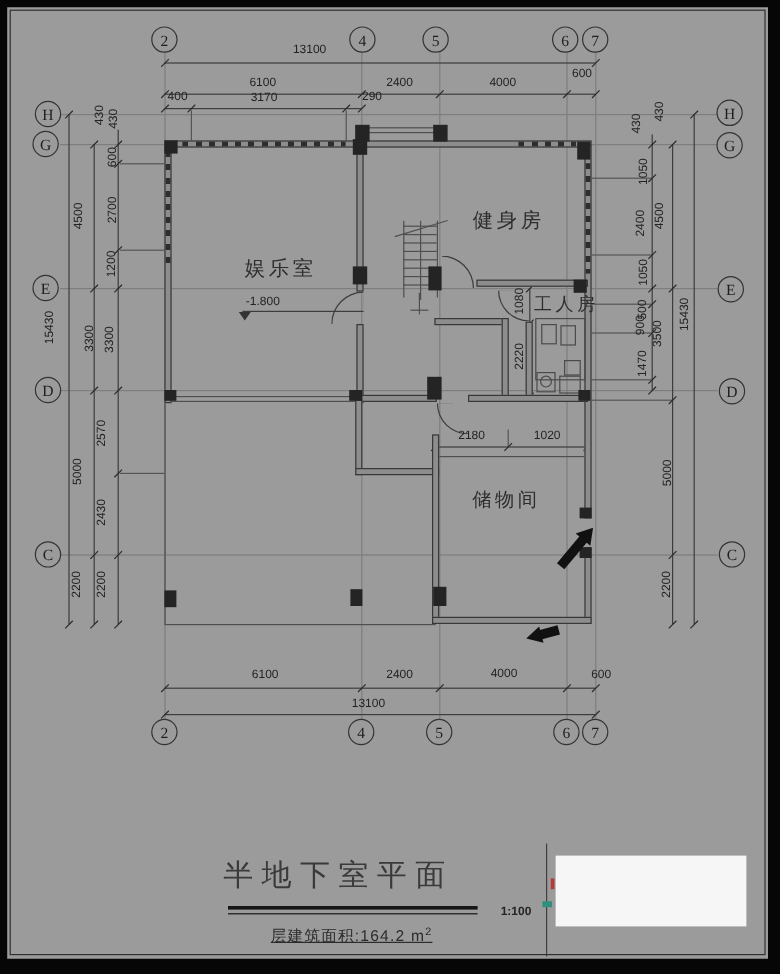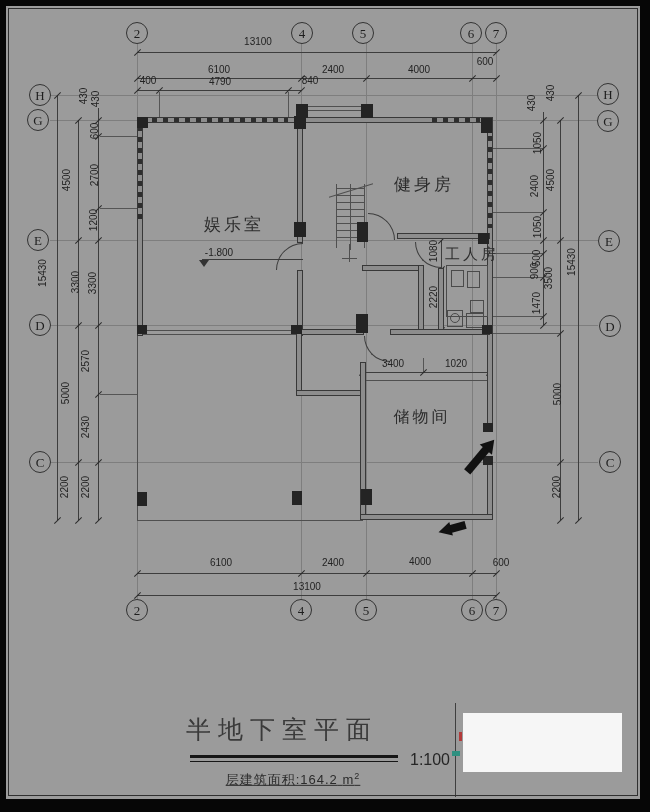--- a/index.html
+++ b/index.html
@@ -37,21 +37,21 @@
   
   #level-text{left:219px;top:252px;font-size:10px;color:#222;transform:translate(-50%,-50%);z-index:10;white-space:nowrap;}
   #level-line{left:202px;top:259px;width:101px;height:1px;background:#3c3c3c;z-index:9;}
   #level-tri{left:199px;top:260px;width:0;height:0;border-left:5px solid transparent;
              border-right:5px solid transparent;border-top:7px solid #333;z-index:9;}
   
   #plan-title{left:282px;top:729px;transform:translate(-50%,-50%);font-size:25px;color:#3a3a3a;
               letter-spacing:7px;white-space:nowrap;z-index:10;font-weight:500;}
   #title-rule-thick{left:190px;top:755px;width:208px;height:3px;background:#161616;z-index:10;}
   #title-rule-thin{left:190px;top:761px;width:208px;height:1px;background:#161616;z-index:10;}
-  #scale-text{left:430px;top:760px;transform:translate(-50%,-50%);font-size:16px;color:#262626;z-index:10;}
+  #scale-text{left:430px;top:760px;transform:translate(-50%,-50%);font-size:10px;color:#262626;z-index:10;font-weight:bold;}
   #area-note{left:293px;top:780px;transform:translate(-50%,-50%);font-size:13px;color:#2b2b2b;
              white-space:nowrap;z-index:10;letter-spacing:1px;text-decoration:underline;}
   #area-note sup{font-size:9px;}
   
   #watermark{left:463px;top:713px;width:159px;height:59px;z-index:40;
              display:flex;flex-direction:column;align-items:center;justify-content:center;}
   #wm-line1{font-size:23px;font-weight:700;letter-spacing:3px;line-height:1.15;white-space:nowrap;}
   #wm-line2{font-size:18px;font-weight:800;line-height:1;white-space:nowrap;
             font-family:"DejaVu Sans",sans-serif;}
   #wm-mark1{left:459px;top:732px;width:3px;height:9px;background:#b23a3a;z-index:41;}
@@ -267,22 +267,22 @@
     <div class="abs bub" style="left: 608px; top: 121px;">G</div>
     <div class="abs bub" style="left: 609px; top: 241px;">E</div>
     <div class="abs bub" style="left: 610px; top: 326px;">D</div>
     <div class="abs bub" style="left: 610px; top: 462px;">C</div>
     <div class="abs dt" style="left: 258px; top: 42px;">13100</div>
     <div class="abs dt" style="left: 219px; top: 70px;">6100</div>
     <div class="abs dt" style="left: 333px; top: 70px;">2400</div>
     <div class="abs dt" style="left: 419px; top: 70px;">4000</div>
     <div class="abs dt" style="left: 485px; top: 62px;">600</div>
     <div class="abs dt" style="left: 148px; top: 81px;">400</div>
-    <div class="abs dt" style="left: 220px; top: 82px;">4790</div>
-    <div class="abs dt" style="left: 310px; top: 81px;">840</div>
+    <div class="abs dt" style="left: 220px; top: 82px;">3170</div>
+    <div class="abs dt" style="left: 310px; top: 81px;">290</div>
     <div class="abs dt" style="left: 221px; top: 563px;">6100</div>
     <div class="abs dt" style="left: 333px; top: 563px;">2400</div>
     <div class="abs dt" style="left: 420px; top: 562px;">4000</div>
     <div class="abs dt" style="left: 501px; top: 563px;">600</div>
     <div class="abs dt" style="left: 307px; top: 587px;">13100</div>
     <div class="abs dt dtv" style="left: 83px; top: 96px;">430</div>
     <div class="abs dt dtv" style="left: 95px; top: 99px;">430</div>
     <div class="abs dt dtv" style="left: 42px; top: 273px;">15430</div>
     <div class="abs dt dtv" style="left: 66px; top: 180px;">4500</div>
     <div class="abs dt dtv" style="left: 75px; top: 282px;">3300</div>
@@ -301,21 +301,21 @@
     <div class="abs dt dtv" style="left: 534px; top: 186px;">2400</div>
     <div class="abs dt dtv" style="left: 537px; top: 227px;">1050</div>
     <div class="abs dt dtv" style="left: 536px; top: 258px;">500</div>
     <div class="abs dt dtv" style="left: 534px; top: 271px;">900</div>
     <div class="abs dt dtv" style="left: 536px; top: 303px;">1470</div>
     <div class="abs dt dtv" style="left: 550px; top: 180px;">4500</div>
     <div class="abs dt dtv" style="left: 548px; top: 278px;">3500</div>
     <div class="abs dt dtv" style="left: 557px; top: 394px;">5000</div>
     <div class="abs dt dtv" style="left: 556px; top: 487px;">2200</div>
     <div class="abs dt dtv" style="left: 571px; top: 262px;">15430</div>
-    <div class="abs dt" style="left: 393px; top: 364px;">3400</div>
+    <div class="abs dt" style="left: 393px; top: 364px;">2180</div>
     <div class="abs dt" style="left: 456px; top: 364px;">1020</div>
     <div class="abs dt dtv" style="left: 433px; top: 251px;">1080</div>
     <div class="abs dt dtv" style="left: 433px; top: 297px;">2220</div>
     <div class="abs room" style="left: 234px; top: 224px; font-size: 17px;">娱乐室</div>
     <div class="abs room" style="left: 424px; top: 184px; font-size: 17px;">健身房</div>
     <div class="abs room" style="left: 472px; top: 254px; font-size: 15px;">工人房</div>
     <div class="abs room" style="left: 422px; top: 417px; font-size: 16px;">储物间</div>
   </div>
 
 </body></html>

